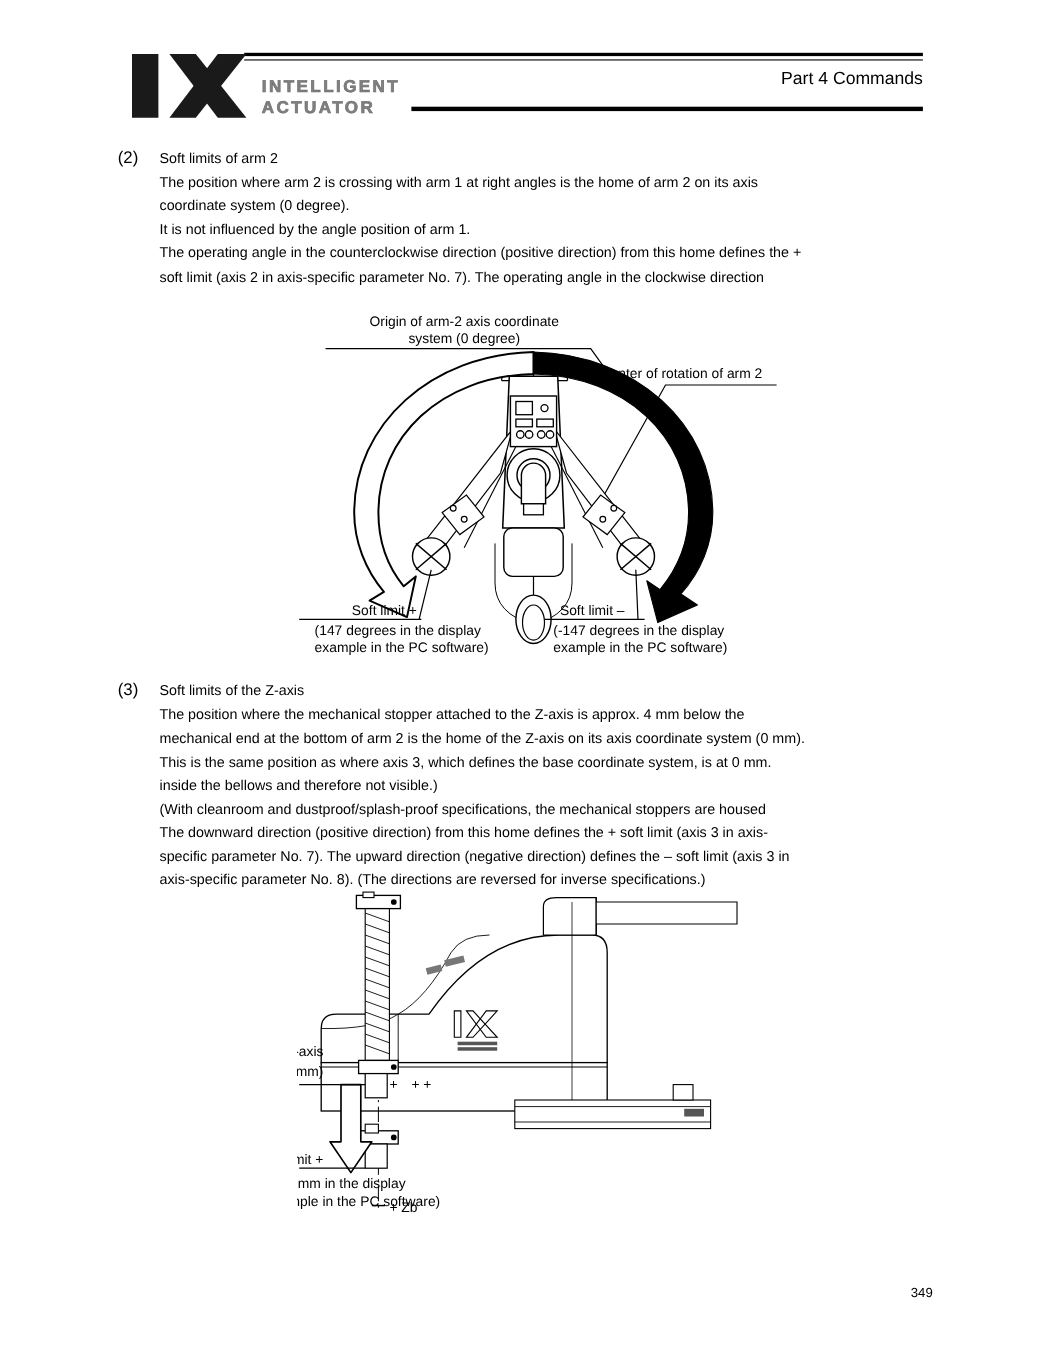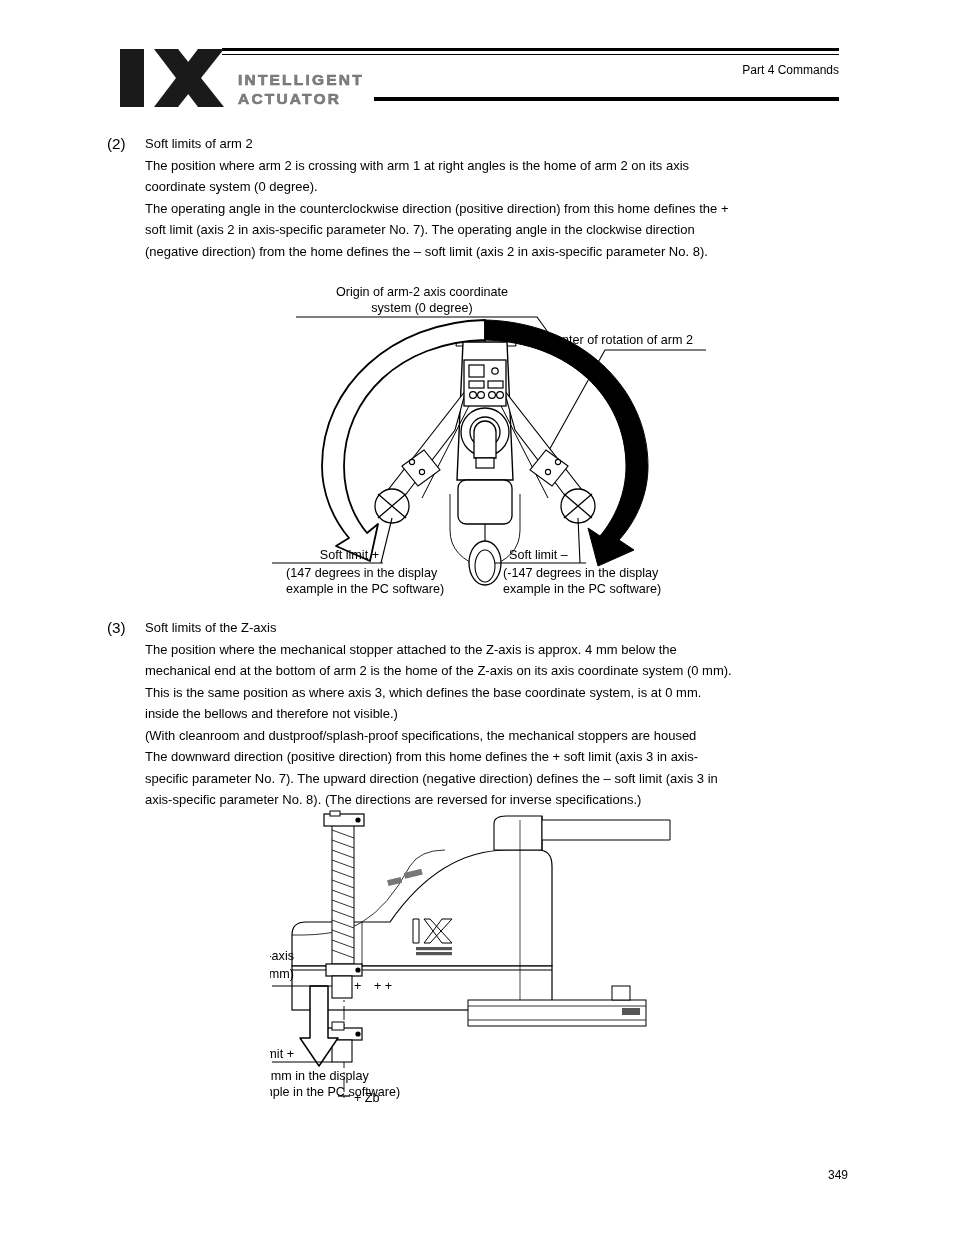--- a/index.html
+++ b/index.html
@@ -62,21 +62,21 @@
   .rule-bottom-thick {
     position: absolute;
     left: 374px; top: 97px;
     width: 465px; height: 4px;
     background: #000;
   }
   .header-title {
     position: absolute;
     right: 115px;
     top: 63px;
-    font-size: 12px;
+    font-size: 16px;
     white-space: nowrap;
   }
 
   
   .section {
     position: absolute;
     left: 107px;
     width: 760px;
   }
   .sec-num {
@@ -153,23 +153,23 @@
 
   <div class="header-title">Part 4 Commands</div>
 </div>
 
 <div class="section" id="section-2">
   <span class="sec-num">(2)</span>
   <div class="sec-body">
     <p>Soft limits of arm 2</p>
     <p>The position where arm 2 is crossing with arm 1 at right angles is the home of arm 2 on its axis</p>
     <p>coordinate system (0 degree).</p>
+    <p>It is not influenced by the angle position of arm 1.</p>
     <p>The operating angle in the counterclockwise direction (positive direction) from this home defines the +</p>
     <p>soft limit (axis 2 in axis-specific parameter No. 7). The operating angle in the clockwise direction</p>
-    <p>(negative direction) from the home defines the – soft limit (axis 2 in axis-specific parameter No. 8).</p>
   </div>
 </div>
 
 <div class="figure" id="figure-arm2">
   <svg class="fig-svg" width="470" height="320" viewBox="0 0 470 320" aria-hidden="true">
 
     <path d="M 46 37 L 287 37 L 305 62" fill="none" stroke="#000" stroke-width="1.1"></path>
 
     <path d="M 288 190 L 355 70 L 456 70" fill="none" stroke="#000" stroke-width="1.1"></path>
 

